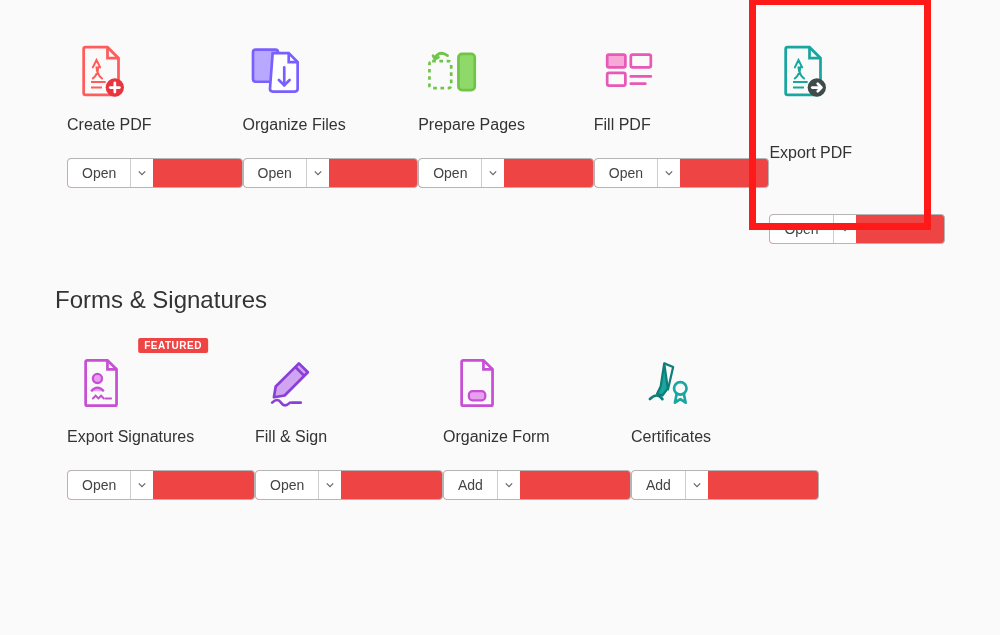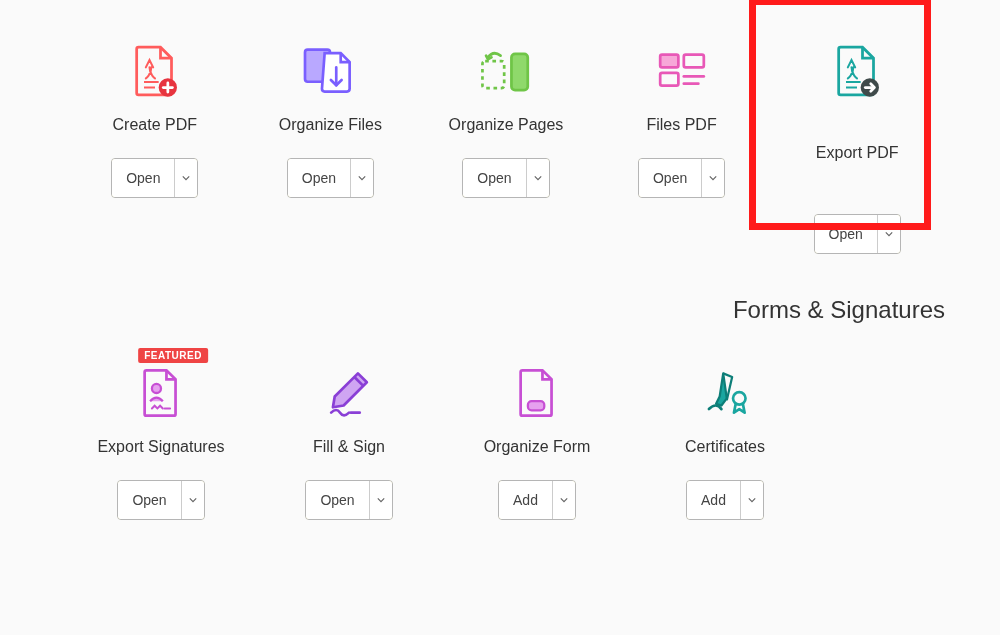--- a/index.html
+++ b/index.html
@@ -13,31 +13,30 @@
   }
   .page {
     padding: 30px 55px 0 55px;
   }
   h2.section-title {
     font-weight: 400;
     font-size: 24px;
     color: #333;
     margin-bottom: 28px;
   }
-  .section2-title { margin-top: 42px; text-align: right; }
+  .section2-title { margin-top: 42px; }
   .grid {
     display: flex;
     gap: 0;
     padding-left: 12px;
   }
   .tool {
     width: 188px;
     display: flex;
     flex-direction: column;
-    align-items: center;
     position: relative;
     padding-top: 10px;
   }
   .icon-wrap {
     width: 70px;
     height: 62px;
     display: flex;
     align-items: center;
     justify-content: center;
     margin-bottom: 14px;
@@ -45,23 +44,23 @@
   .tool-label {
     font-size: 16px;
     color: #333;
     font-weight: 400;
     margin-bottom: 24px;
   }
   .split-btn {
     display: inline-flex;
     border: 1px solid #b5b5b5;
     border-radius: 4px;
-    background: #fef9c3;
+    background: #ef4444;
     overflow: hidden;
-    height: 40px;
+    height: 30px;
   }
   .split-btn .main {
     padding: 0 14px;
     font-size: 14px;
     color: #444;
     background: #fff;
     border: none;
     cursor: pointer;
     display: flex;
     align-items: center;
@@ -157,42 +156,42 @@
 
     <div class="tool">
       <div class="icon-wrap">
         <svg viewBox="0 0 64 50" width="58" height="46">
           <rect x="38" y="6" width="18" height="40" rx="4" fill="#8fd96b" stroke="#6fc547" stroke-width="3"></rect>
           <rect x="6" y="14" width="24" height="30" rx="3" fill="none" stroke="#6fc547" stroke-width="3" stroke-dasharray="4 4"></rect>
           <path d="M26 8 q-8 -6 -14 2" fill="none" stroke="#6fc547" stroke-width="3" stroke-linecap="round"></path>
           <path d="M10 8 l2 4 l4 -2" fill="none" stroke="#6fc547" stroke-width="3" stroke-linecap="round" stroke-linejoin="round"></path>
         </svg>
       </div>
-      <div class="tool-label">Organize Pages</div>
+      <div class="tool-label">Prepare Pages</div>
       <div class="split-btn">
         <button class="main">Open</button>
         <button class="caret">
           <svg viewBox="0 0 10 10">
               <path d="M1 3 L5 7 L9 3" fill="none" stroke="#666" stroke-width="1.5"></path>
             </svg>
         </button>
       </div>
     </div>
 
     <div class="tool">
       <div class="icon-wrap">
         <svg viewBox="0 0 56 44" width="52" height="40">
           <rect x="4" y="4" width="20" height="14" rx="2" fill="#f7a7d8" stroke="#e858b7" stroke-width="3"></rect>
           <rect x="30" y="4" width="22" height="14" rx="2" fill="none" stroke="#e858b7" stroke-width="3"></rect>
           <rect x="4" y="24" width="20" height="14" rx="2" fill="none" stroke="#e858b7" stroke-width="3"></rect>
           <line x1="30" y1="28" x2="52" y2="28" stroke="#e858b7" stroke-width="3" stroke-linecap="round"></line>
           <line x1="30" y1="36" x2="46" y2="36" stroke="#e858b7" stroke-width="3" stroke-linecap="round"></line>
         </svg>
       </div>
-      <div class="tool-label">Files PDF</div>
+      <div class="tool-label">Fill PDF</div>
       <div class="split-btn">
         <button class="main">Open</button>
         <button class="caret">
           <svg viewBox="0 0 10 10">
               <path d="M1 3 L5 7 L9 3" fill="none" stroke="#666" stroke-width="1.5"></path>
             </svg>
         </button>
       </div>
     </div>
 

